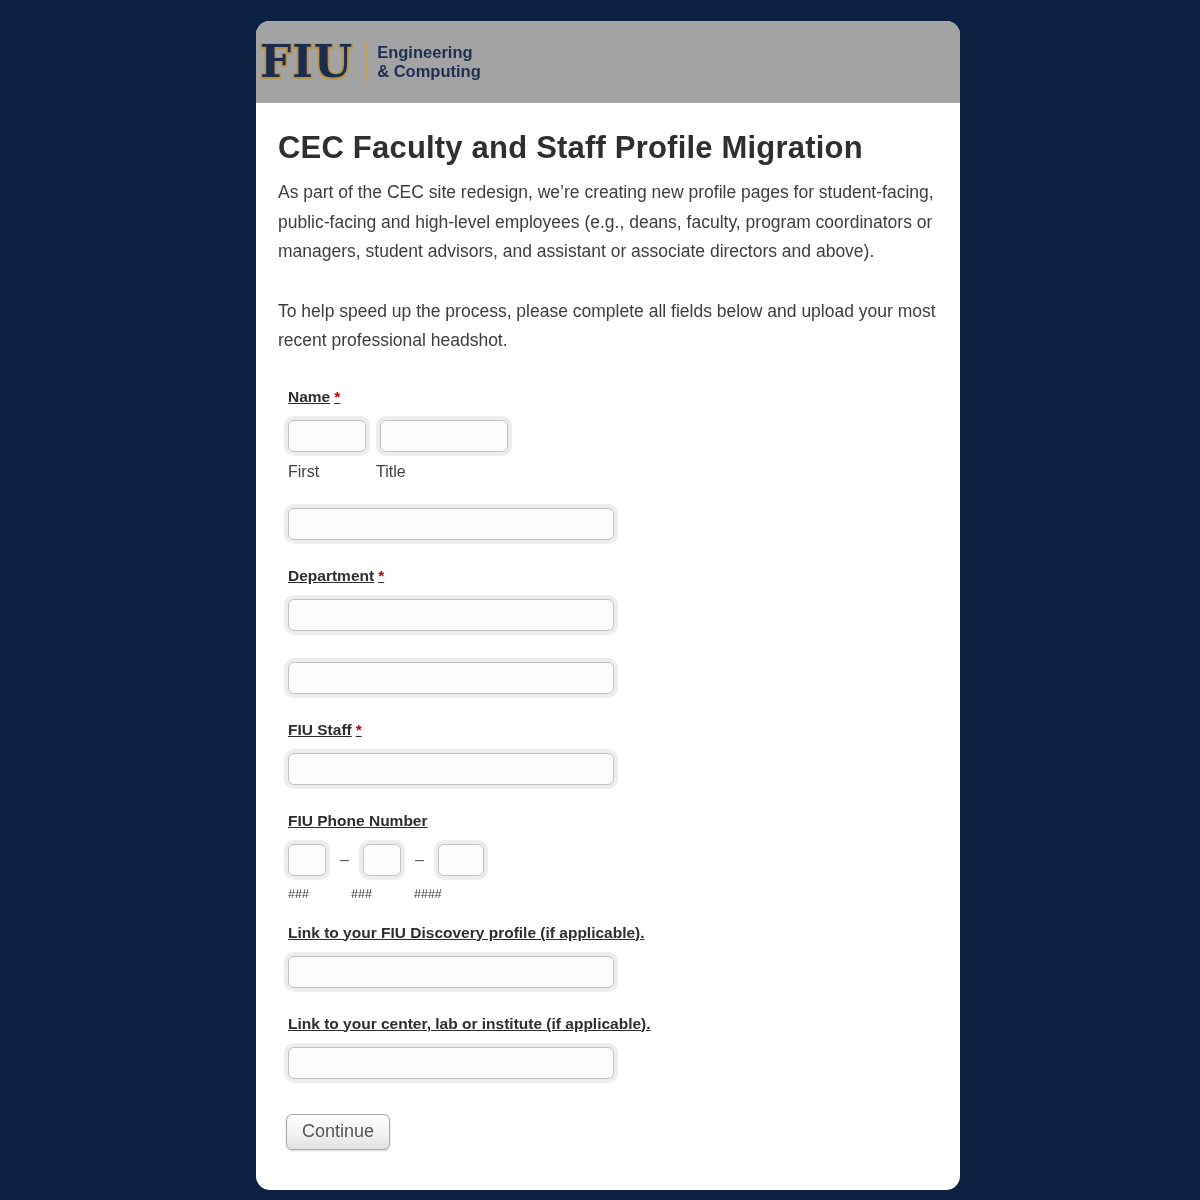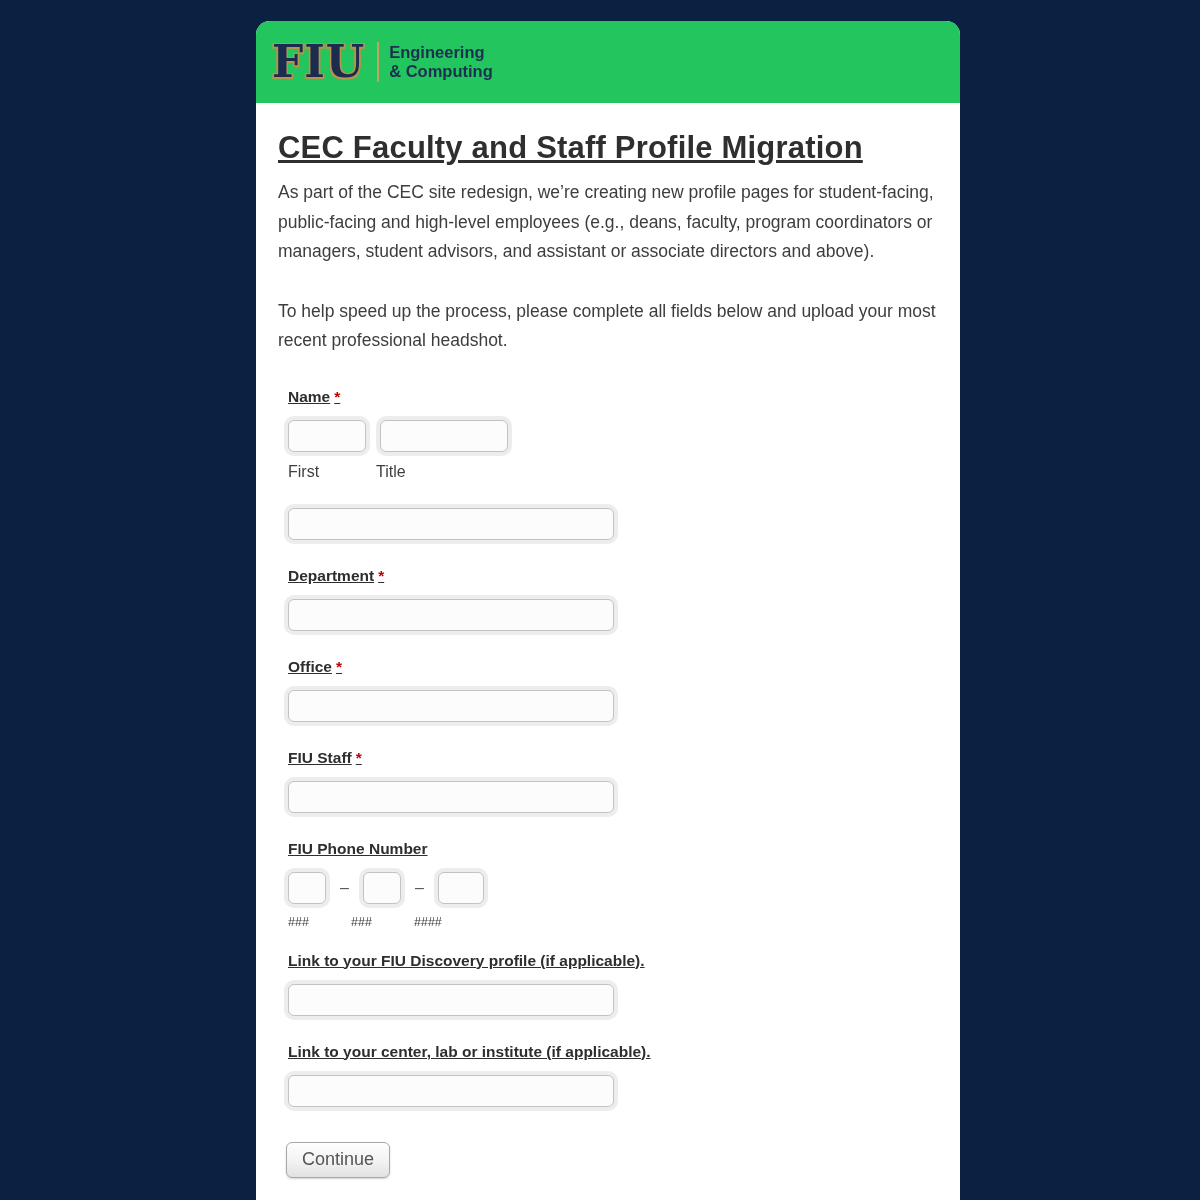--- a/index.html
+++ b/index.html
@@ -12,24 +12,24 @@
   .card {
     width: 704px;
     min-height: 1154px;
     margin: 21px 240px 25px 256px;
     background: #ffffff;
     border-radius: 14px;
     overflow: hidden;
   }
   .header-band {
     height: 82px;
-    background: #22c55e;
+    background: #a3a3a3;
     display: flex;
     align-items: center;
-    padding: 0 16px;
+    padding: 0 4px;
   }
   .logo-lockup { display: flex; align-items: center; }
   .fiu-logo {
     font-family: "DejaVu Serif", "Liberation Serif", serif;
     font-weight: bold;
     font-size: 44px;
     line-height: 44px;
     letter-spacing: 1px;
     color: #1b2c4e;
     text-shadow:
@@ -53,21 +53,20 @@
   }
   .content {
     padding: 27px 22px 40px 22px;
   }
   .page-title {
     font-size: 31px;
     font-weight: bold;
     color: #2f2f2f;
     letter-spacing: 0.2px;
     margin-bottom: 12px;
-    text-decoration: underline;
   }
   .intro {
     font-size: 17.5px;
     line-height: 29.5px;
     color: #3d3d3d;
     max-width: 662px;
   }
   .intro.first { margin-bottom: 30px; }
   .intro.second { margin-bottom: 32px; }
   .form-area { margin-left: 10px; }
@@ -170,21 +169,20 @@
       </div>
 
       <div class="field">
         <label class="field-label"><span>Department</span><span class="req">*</span></label>
         <div class="input-row">
           <input type="text" class="text-input w-full" value="" style="">
         </div>
       </div>
 
       <div class="field">
-        <label class="field-label"><span>Office</span><span class="req">*</span></label>
         <div class="input-row">
           <input type="text" class="text-input w-full" value="" style="">
         </div>
       </div>
 
       <div class="field">
         <label class="field-label"><span>FIU Staff</span><span class="req">*</span></label>
         <div class="input-row">
           <input type="text" class="text-input w-full" value="" style="">
         </div>

